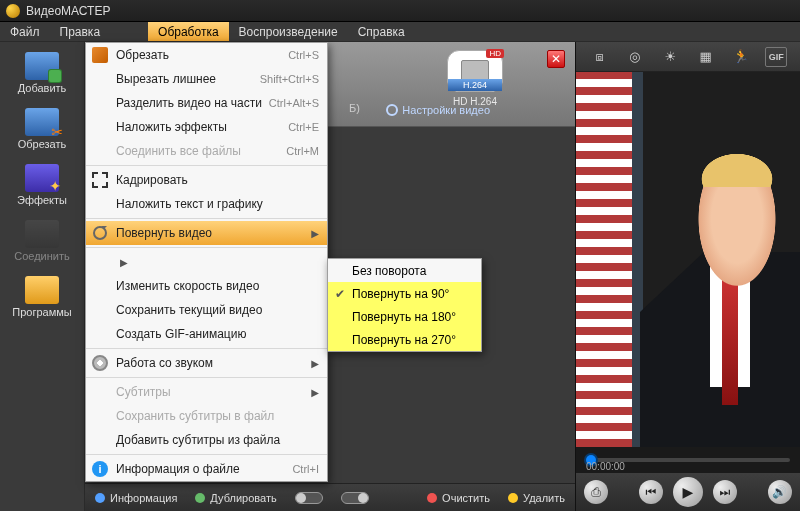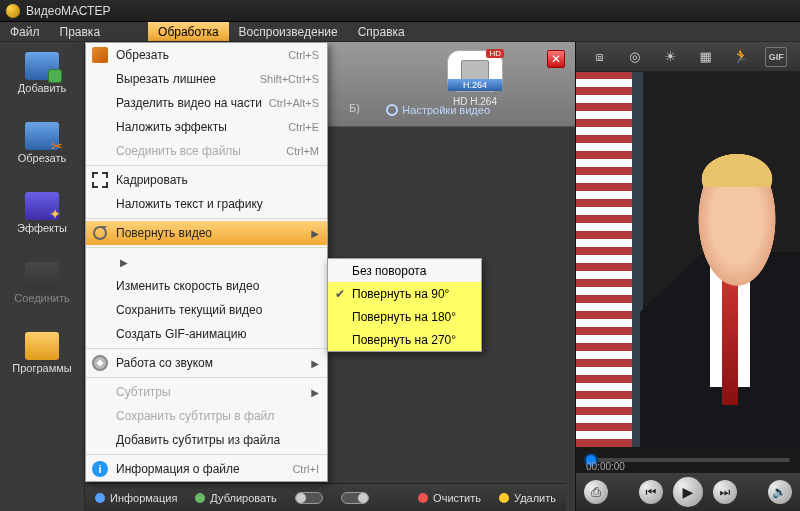--- a/index.html
+++ b/index.html
@@ -7,21 +7,21 @@
   
   .title-bar { height:22px; background:linear-gradient(#2a2a2a,#1f1f1f); color:#ddd; font-size:12px; display:flex; align-items:center; padding:0 6px; border-bottom:1px solid #000; }
   .title-bar .logo { width:14px; height:14px; border-radius:50%; background:radial-gradient(circle at 30% 30%,#ffd54a,#b87a00); margin-right:6px; }
   
   .menu-bar { height:20px; background:#383838; display:flex; align-items:stretch; font-size:12px; border-bottom:1px solid #2a2a2a; }
   .menu-bar .menu-item { padding:0 10px; color:#ddd; display:flex; align-items:center; cursor:default; }
   .menu-bar .menu-item.active { background:linear-gradient(#ffd27a,#f0a732); color:#000;margin-left:38px; }
   
   .main { position:relative; height:469px; display:flex; }
   
-  .sidebar { width:85px; background:#3a3a3a; padding-top:6px; display:flex; flex-direction:column; gap:20px; border-right:1px solid #2a2a2a; }
+  .sidebar { width:85px; background:#3a3a3a; padding-top:6px; display:flex; flex-direction:column; gap:6px; border-right:1px solid #2a2a2a; }
   .sidebar .sb-btn { display:flex; flex-direction:column; align-items:center; color:#ddd; font-size:11px; padding:4px 2px; cursor:pointer; }
   .sidebar .sb-btn.dis { opacity:0.45; }
   .sidebar .sb-icon { width:34px; height:28px; margin-bottom:2px; border-radius:3px; position:relative; }
   .i-add { background:linear-gradient(#6aa4e8,#2d62a8); }
   .i-add::after { content:""; position:absolute; right:-2px; bottom:-2px; width:12px; height:12px; background:#4caf50; border-radius:2px; box-shadow:0 0 0 1px #2e7d32; }
   .i-cut { background:linear-gradient(#6aa4e8,#2d62a8); }
   .i-cut::after { content:"✂"; position:absolute; right:-4px; bottom:-4px; color:#ff7b00; font-size:14px; }
   .i-fx { background:linear-gradient(#6a5ee8,#3d2da8); }
   .i-fx::after { content:"✦"; position:absolute; right:-2px; bottom:-2px; color:#ffc94a; font-size:14px; }
   .i-join { background:linear-gradient(#555,#333); }
@@ -34,21 +34,21 @@
   .thumb .cam { width:28px; height:22px; background:#bcbcbc; border:1px solid #888; border-radius:2px; margin:9px auto 0; position:relative; }
   .thumb .cam::after{ content:""; position:absolute; right:-6px; top:4px; width:0; height:0; border:6px solid transparent; border-left-color:#bcbcbc;}
   .thumb .hd { position:absolute; top:-2px; right:-2px; background:#d32f2f; color:#fff; font-size:8px; padding:0 3px; border-radius:2px; }
   .thumb .bluebar { position:absolute; left:0; right:0; bottom:0; height:12px; background:linear-gradient(#6aa4e8,#2d62a8); color:#fff; font-size:9px; text-align:center; line-height:12px; }
   .thumb-label { font-size:10px; color:#e8e8e8; margin-top:4px; }
   .close-x { position:absolute; right:10px; top:8px; width:18px; height:18px; background:linear-gradient(#f77,#c11); color:#fff; font-size:12px; display:flex; align-items:center; justify-content:center; border:1px solid #900; border-radius:2px; cursor:pointer;}
   .format-label { position:absolute; right:215px; top:60px; color:#ccc; font-size:11px;}
   .settings-link { position:absolute; right:85px; top:62px; color:#bfd7ff; font-size:11px; cursor:pointer; display:flex; align-items:center; gap:4px;}
   .gear { width:12px; height:12px; border:2px solid #bfd7ff; border-radius:50%; position:relative;}
   
-  .center-bottom { position:absolute; left:0; right:9px; bottom:0; height:28px; background:linear-gradient(#3e3e3e,#2e2e2e); border-top:1px solid #222; display:flex; align-items:center; padding:0 10px; font-size:11px; color:#ddd; gap:18px;}
+  .center-bottom { position:absolute; left:0; right:0; bottom:0; height:28px; background:linear-gradient(#3e3e3e,#2e2e2e); border-top:1px solid #222; display:flex; align-items:center; padding:0 10px; font-size:11px; color:#ddd; gap:18px;}
   .cb-item { display:flex; align-items:center; gap:5px; cursor:pointer;}
   .bullet { width:10px; height:10px; border-radius:50%; }
   .b-blue{background:#54a0ff;} .b-green{background:#66bb6a;} .b-red{background:#ef5350;} .b-yel{background:#ffca28;}
   .toggle{ width:28px; height:12px; border:1px solid #999; border-radius:6px; position:relative; background:#555;}
   .toggle::after{content:"";position:absolute;width:10px;height:10px;border-radius:50%;background:#ccc;top:0;}
   .tg1::after{left:0;} .tg2::after{right:0;}
   .spacer{flex:1;}
   
   .right { width:225px; background:#1a1a1a; border-left:1px solid #111; position:relative; display:flex; flex-direction:column;}
   .right-toolbar { height:30px; background:linear-gradient(#444,#333); display:flex; align-items:center; justify-content:space-around; padding:0 6px; border-bottom:1px solid #222;}

